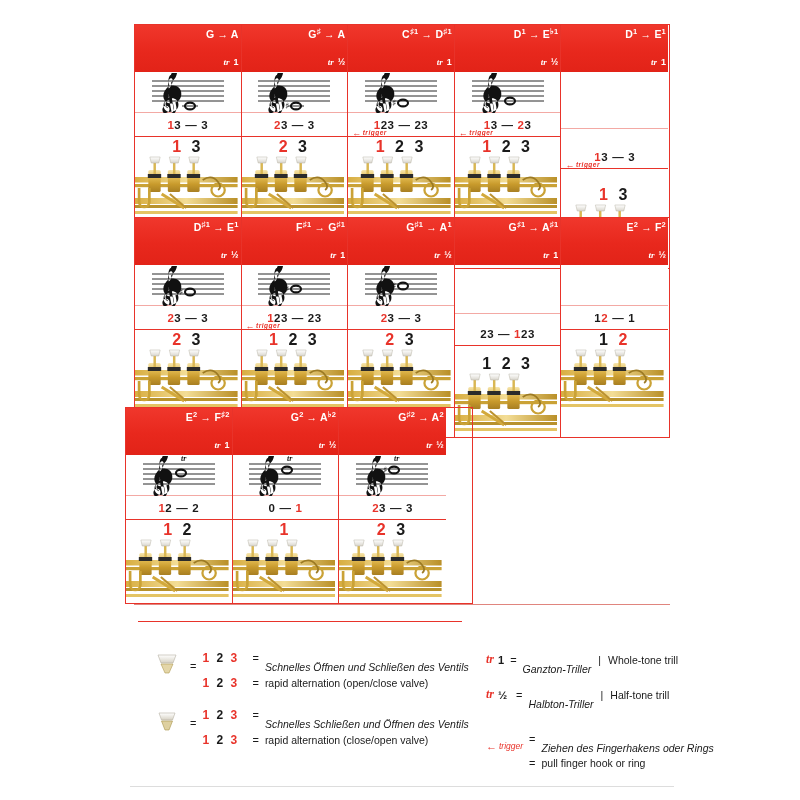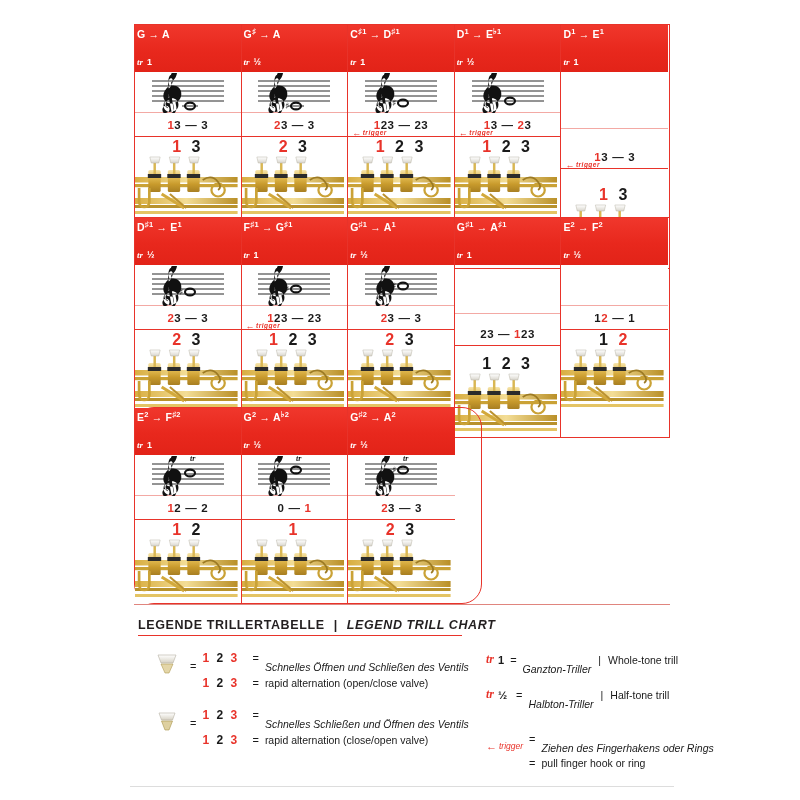--- a/index.html
+++ b/index.html
@@ -12,21 +12,21 @@
   }
   .page { position: absolute; left: 0; top: 0; width: 800px; height: 800px; }
 
   
   .block { position: absolute; display: flex; border: 1.5px solid #e8332a; }
   .tcol { display: flex; flex-direction: column; border-right: 1.5px solid #e8332a; }
   .tcol:last-child { border-right: none; }
 
   .hdr {
     background: linear-gradient(180deg,#f0372c 0%, #e8281d 55%, #e22318 100%);
-    color: #fff; text-align: left;
+    color: #fff; text-align: right;
     padding: 3px 2px 4px 2px;
     border-bottom: 1.5px solid #ffffff;
   }
   .hdr .notes {
     font-size: 10.5px; font-weight: bold; letter-spacing: .2px;
     line-height: 12px; white-space: nowrap;
   }
   .hdr .trl { font-size: 9px; font-weight: bold; line-height: 11px; margin-top: 17px; }
   .hdr .trl .tr { font-family: "Liberation Serif", serif; font-style: italic; font-weight: bold; margin-right: 4px; }
   sup.acc { font-size: 8px; vertical-align: super; line-height: 0; }
@@ -870,21 +870,21 @@
     <path d="M66 26 q9 -6 15 2 q4 5 0 8" fill="none" stroke="#9c7a24" stroke-width="1.8"></path>
 
     <path d="M26 40 l22 14" stroke="#d2a93c" stroke-width="3" fill="none"></path>
     <path d="M34 40 l16 14" stroke="#bb9230" stroke-width="2" fill="none"></path>
     <rect x="0" y="57" width="100" height="3" fill="#e4c464"></rect>
   </svg></div>
       </div>
       </div>
     </div>
 
-  <div class="block" id="block-2" style="left:134px; top:407px; width:348px;border-radius:20px;">
+  <div class="block" id="block-2" style="left:125px; top:407px; width:348px;">
       <div class="tcol" style="width: 106.6px;">
       <div class="hdr">
         <div class="notes">E<sup class="oct">2</sup> → F<sup class="acc">♯</sup><sup class="oct">2</sup></div>
         <div class="trl"><span class="tr">tr</span>1</div>
       </div>
       <div class="staffcell ">
         <svg width="100" height="40" viewBox="0 0 100 40">
     <line x1="14" y1="8" x2="86" y2="8" stroke="#111" stroke-width="0.9"></line>
             <line x1="14" y1="13" x2="86" y2="13" stroke="#111" stroke-width="0.9"></line>
             <line x1="14" y1="18" x2="86" y2="18" stroke="#111" stroke-width="0.9"></line>
@@ -1118,25 +1118,20 @@
   </svg></div>
       </div>
       </div>
     </div>
 
   <div class="legend" style="left:134px; top:604px; width:536px;">
 
     <div class="legend-rule-top" style="left:0; top:0; width:536px;"></div>
 
     <div style="position:absolute; left:4px; top:14px;">
-      <div class="legend-title">
-        <span>LEGENDE TRILLERTABELLE</span>
-        <span class="sep">|</span>
-        <span class="en">LEGEND TRILL CHART</span>
-      </div>
       <div class="legend-underline" style="width:324px; margin-top:3px;"></div>
     </div>
 
     <div id="legend-left" style="position:absolute; left:20px; top:38px; width:330px;">
         <div style="display: flex; align-items: center; margin-bottom: 9px;">
     <span style="width:30px;"><svg width="26" height="22" viewBox="0 0 26 22">
     <defs>
                 <linearGradient id="lp1" x1="0" y1="0" x2="0" y2="1">
       <stop offset="0%" stop-color="#ffffff"></stop>
                   <stop offset="100%" stop-color="#d7d2c4"></stop>

